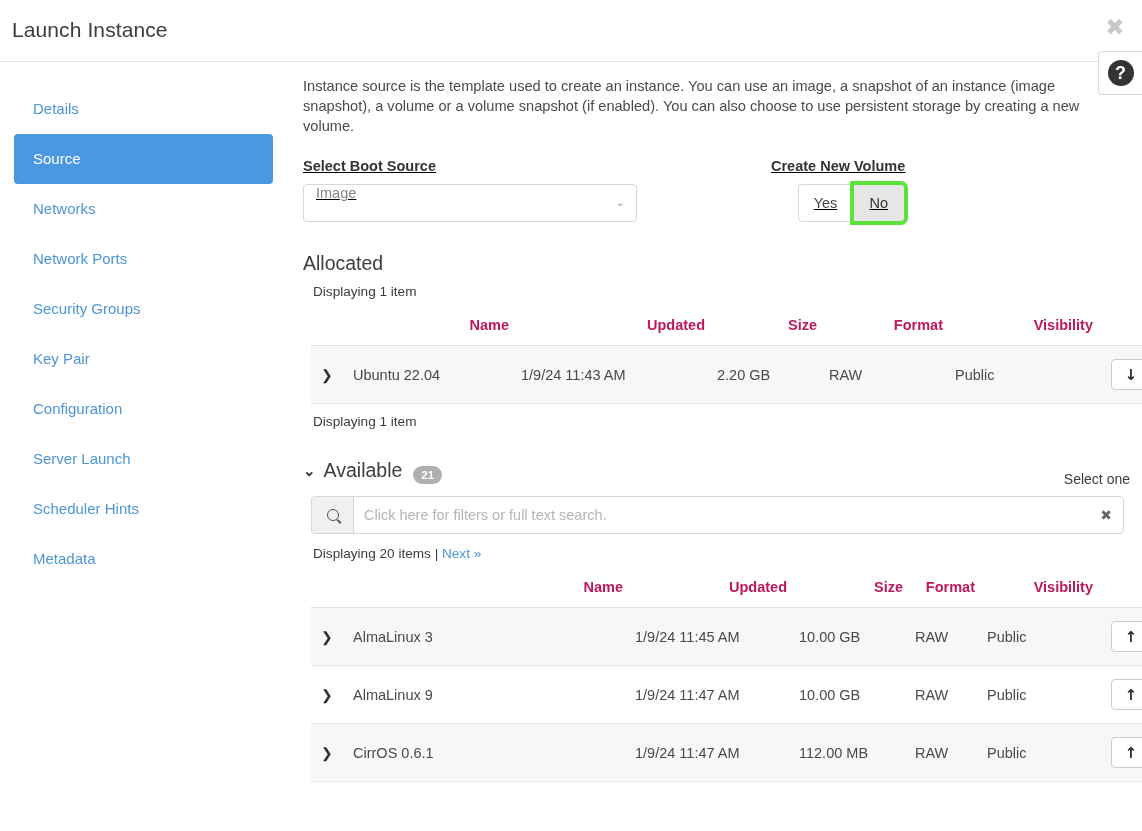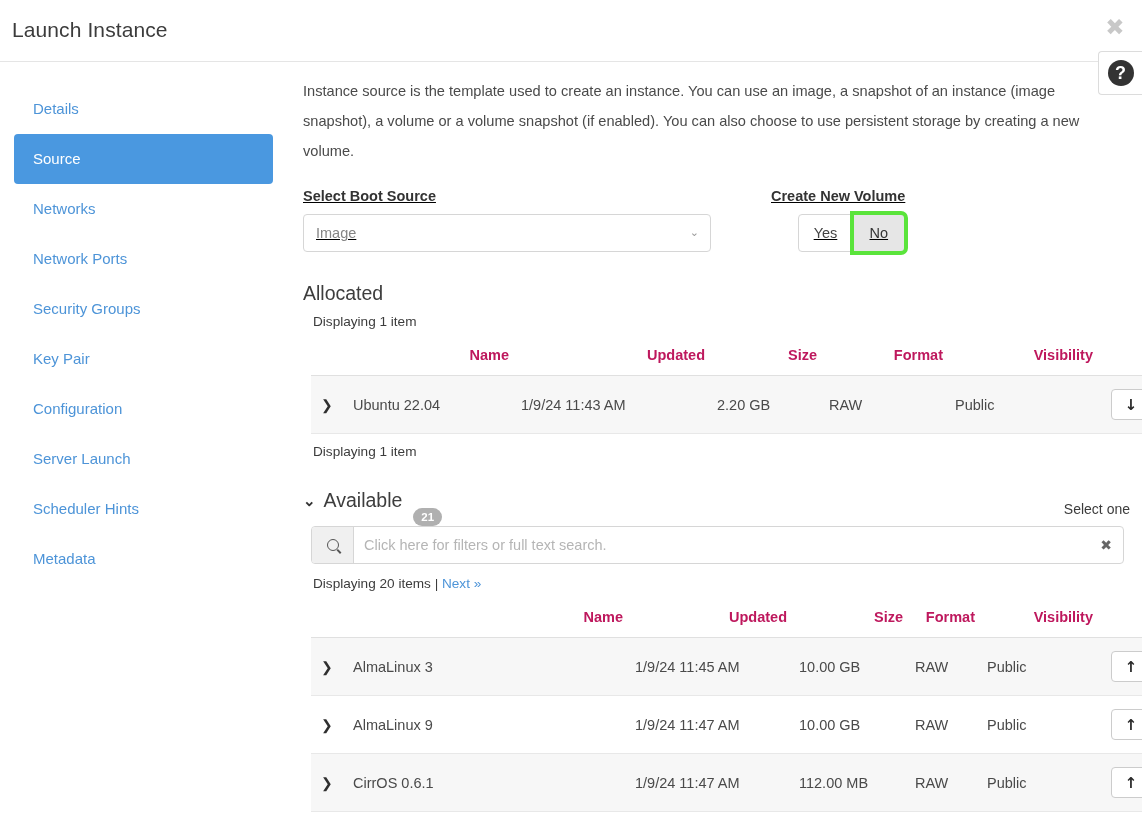--- a/index.html
+++ b/index.html
@@ -107,49 +107,48 @@
   
   .content {
     flex: 1;
     padding: 14px 10px 0 8px;
     overflow: hidden;
     position: relative;
   }
   .intro {
     font-size: 14.6px;
     color: #4a4a4a;
-    line-height: 30px;
+    line-height: 20px;
     margin: 0 0 22px 0;
     max-width: 790px;
   }
 
   .field-row {
     display: flex;
     margin-bottom: 30px;
     text-decoration: underline;
   }
   .field-boot { width: 432px; }
   .field-vol  { margin-left: 36px; }
 
   .field-label {
     font-size: 14.5px;
     font-weight: bold;
     color: #333333;
     margin-bottom: 10px;
     display: block;
   }
   .select-box {
-    width: 408px;
+    width: 334px;
     height: 38px;
     border: 1px solid #d6d6d6;
     border-radius: 4px;
     background: #fff;
     position: relative;
     display: flex;
-    align-items: center;
     padding: 0 12px;
     font-size: 14.5px;
     color: #858585;
     cursor: pointer;
   }
   .select-caret {
     position: absolute;
     right: 11px; top: 50%;
     transform: translateY(-55%);
     color: #999;
@@ -208,21 +207,21 @@
     display: inline-block;
     background: #b0b0b0;
     color: #ffffff;
     font-size: 11.5px;
     font-weight: bold;
     border-radius: 9px;
     padding: 2px 8px;
     margin-left: 11px;
     line-height: 14px;
     position: relative;
-    top: 16px;
+    top: 4px;
   }
   .select-one {
     position: absolute;
     right: 2px;
     bottom: -5px;
     font-size: 14px;
     color: #3c3c3c;
   }
 
   .count-text {

